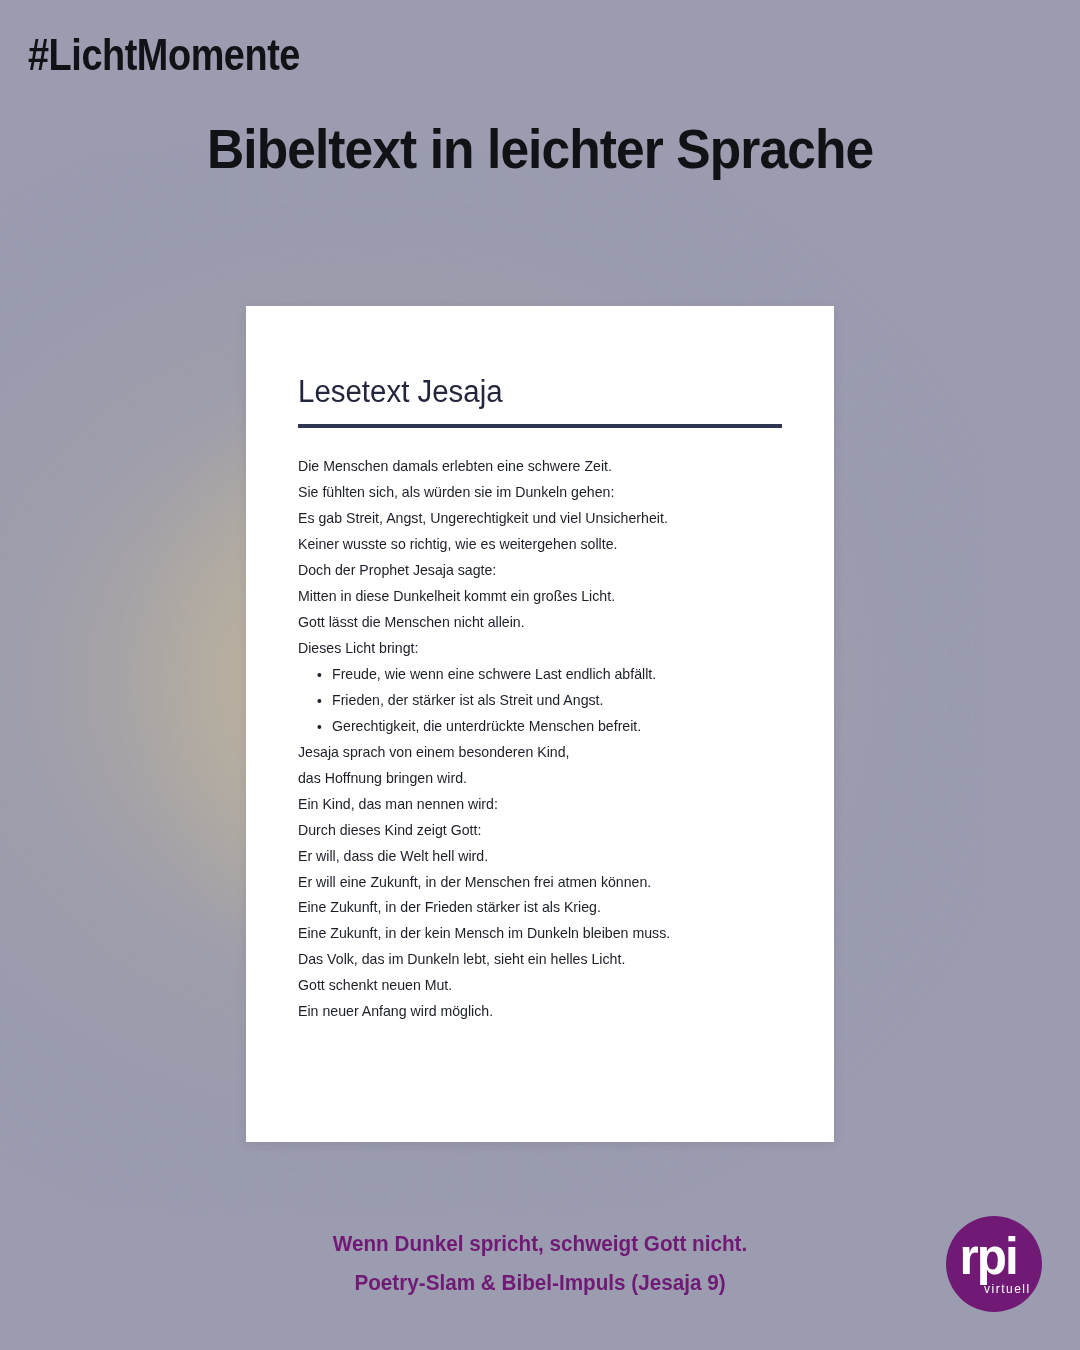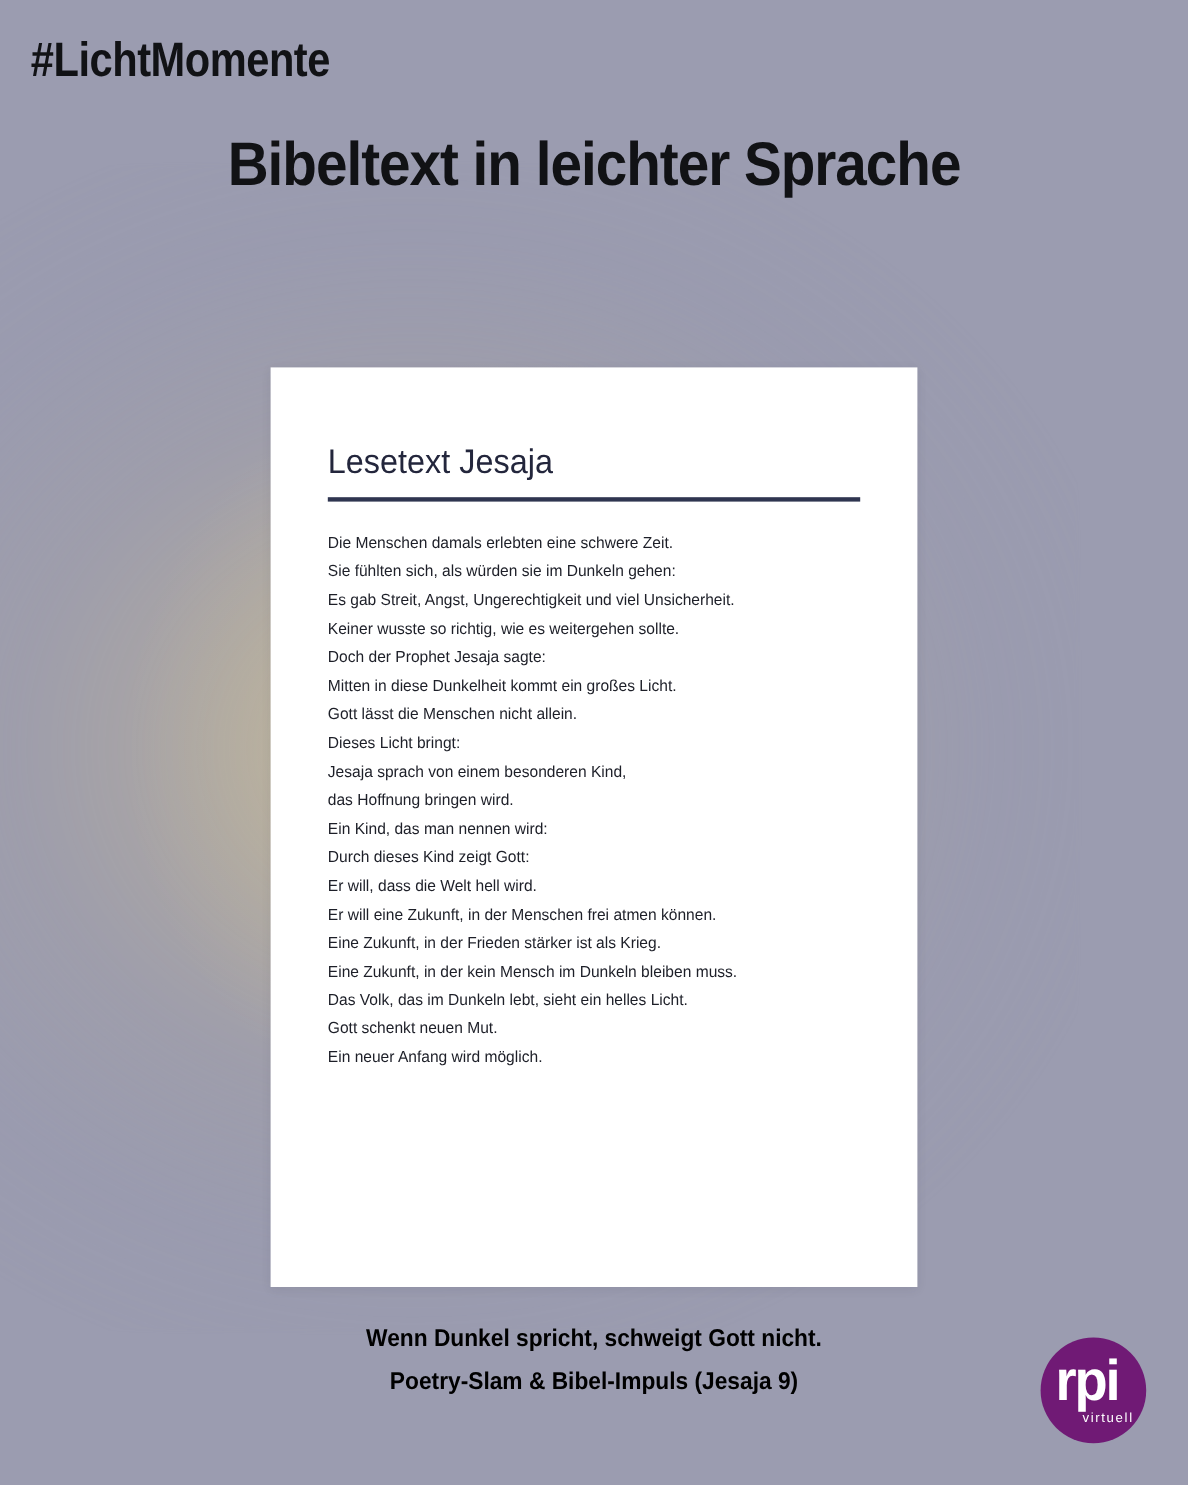--- a/index.html
+++ b/index.html
@@ -82,21 +82,20 @@
 
   
   #card {
     position: absolute;
     left: 246px;
     top: 306px;
     width: 588px;
     height: 836px;
     background: #ffffff;
     box-shadow: 0 2px 10px rgba(40,40,55,0.10);
-    margin-top: 28px;
   }
   #card-inner {
     padding: 68px 52px 0 52px;
   }
   .card-title {
     font-size: 31px;
     color: #23263c;
     margin: 0 0 14px 0;
     font-weight: normal;
     transform: scaleX(0.95);
@@ -129,23 +128,23 @@
     transform: scaleX(0.97);
     transform-origin: left center;
     white-space: nowrap;
   }
 
   
   .footer {
     position: absolute;
     left: 0;
     right: 0;
-    bottom: 75px;
+    bottom: 48px;
     text-align: center;
-    color: #000000;
+    color: #701a75;
   }
   .footer-line {
     font-size: 22px;
     font-weight: bold;
     line-height: 1.75;
     transform: scaleX(0.94);
     white-space: nowrap;
   }
 
   
@@ -196,20 +195,25 @@
       <div class="title-rule"></div>
       <div id="text-blocks">
           <div class="body-line">Die Menschen damals erlebten eine schwere Zeit.</div>
           <div class="body-line">Sie fühlten sich, als würden sie im Dunkeln gehen:</div>
           <div class="body-line">Es gab Streit, Angst, Ungerechtigkeit und viel Unsicherheit.</div>
           <div class="body-line">Keiner wusste so richtig, wie es weitergehen sollte.</div>
           <div class="body-line">Doch der Prophet Jesaja sagte:</div>
           <div class="body-line">Mitten in diese Dunkelheit kommt ein großes Licht.</div>
           <div class="body-line">Gott lässt die Menschen nicht allein.</div>
           <div class="body-line">Dieses Licht bringt:</div>
+          <ul class="bullets">
+            <li>Freude, wie wenn eine schwere Last endlich abfällt.</li>
+            <li>Frieden, der stärker ist als Streit und Angst.</li>
+            <li>Gerechtigkeit, die unterdrückte Menschen befreit.</li>
+          </ul>
           <div class="body-line">Jesaja sprach von einem besonderen Kind,</div>
           <div class="body-line">das Hoffnung bringen wird.</div>
           <div class="body-line">Ein Kind, das man nennen wird:</div>
           <div class="body-line">Durch dieses Kind zeigt Gott:</div>
           <div class="body-line">Er will, dass die Welt hell wird.</div>
           <div class="body-line">Er will eine Zukunft, in der Menschen frei atmen können.</div>
           <div class="body-line">Eine Zukunft, in der Frieden stärker ist als Krieg.</div>
           <div class="body-line">Eine Zukunft, in der kein Mensch im Dunkeln bleiben muss.</div>
           <div class="body-line">Das Volk, das im Dunkeln lebt, sieht ein helles Licht.</div>
           <div class="body-line">Gott schenkt neuen Mut.</div>

